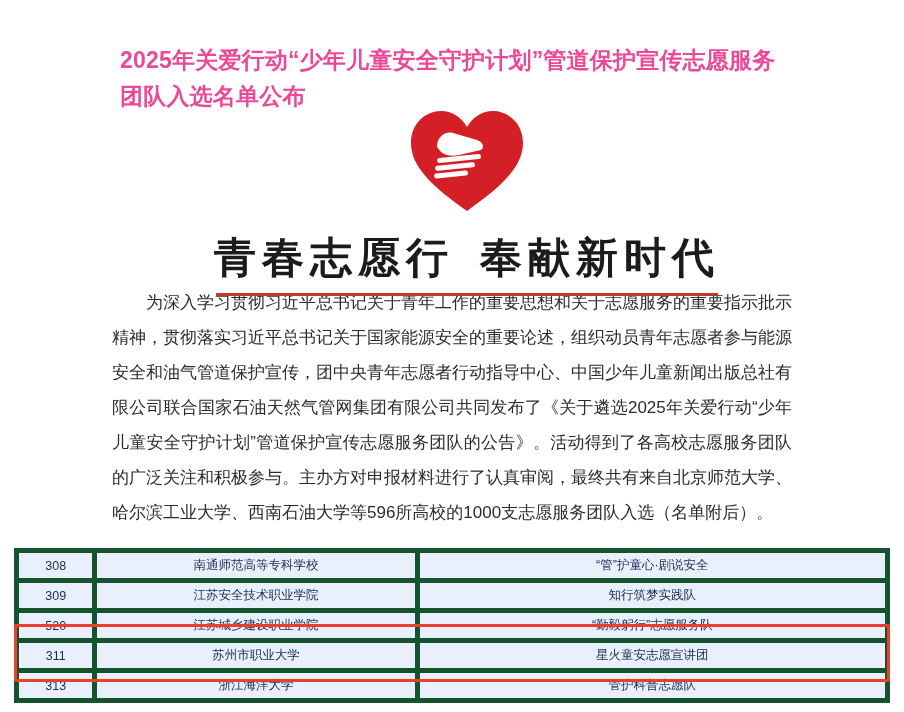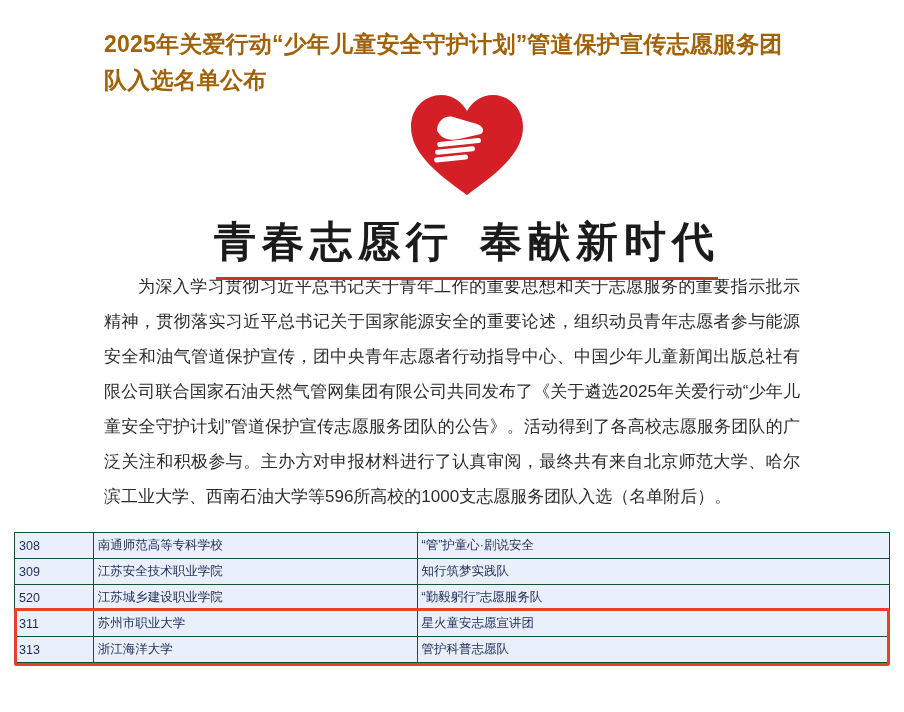--- a/index.html
+++ b/index.html
@@ -21,23 +21,23 @@
     background: #fff;
   }
   .article {
     padding: 18px 104px 0 104px;
     box-sizing: border-box;
   }
   .title {
     font-size: 23px;
     line-height: 36px;
     font-weight: 700;
-    color: #a16207;
+    color: #ec4899;
     letter-spacing: 0.2px;
-    margin: 0;
+    margin: 16px;
     padding-top: 8px;
   }
   .meta {
     margin-top: 22px;
     font-size: 13.5px;
     color: #9a9a9a;
     display: flex;
     align-items: center;
     gap: 14px;
   }
@@ -84,41 +84,41 @@
   }
   .body-text {
     margin-top: 26px;
     font-size: 17px;
     line-height: 35px;
     color: #2b2b2b;
     text-align: justify;
     text-justify: inter-ideograph;
   }
   .body-text p {
-    margin: 0;
+    margin: 8px;
     text-indent: 2em;
   }
   
   .table-wrap {
     margin-top: 18px;
     position: relative;
     padding: 0 14px;
   }
   table.roster {
     width: 100%;
     border-collapse: collapse;
     table-layout: fixed;
     font-size: 12.5px;
     color: #1b2a55;
   }
   table.roster td {
-    border: 1px solid #14532d;
+    border: 5px solid #14532d;
     height: 25px;
     padding: 0 4px;
-    text-align: left;
+    text-align: center;
     white-space: nowrap;
     overflow: hidden;
     text-overflow: ellipsis;
   }
   table.roster col.c-num { width: 9%; }
   table.roster col.c-school { width: 37%; }
   table.roster col.c-team { width: 54%; }
   tr.even td { background: #eaf0fb; }
   .highlight-box {
     position: absolute;

